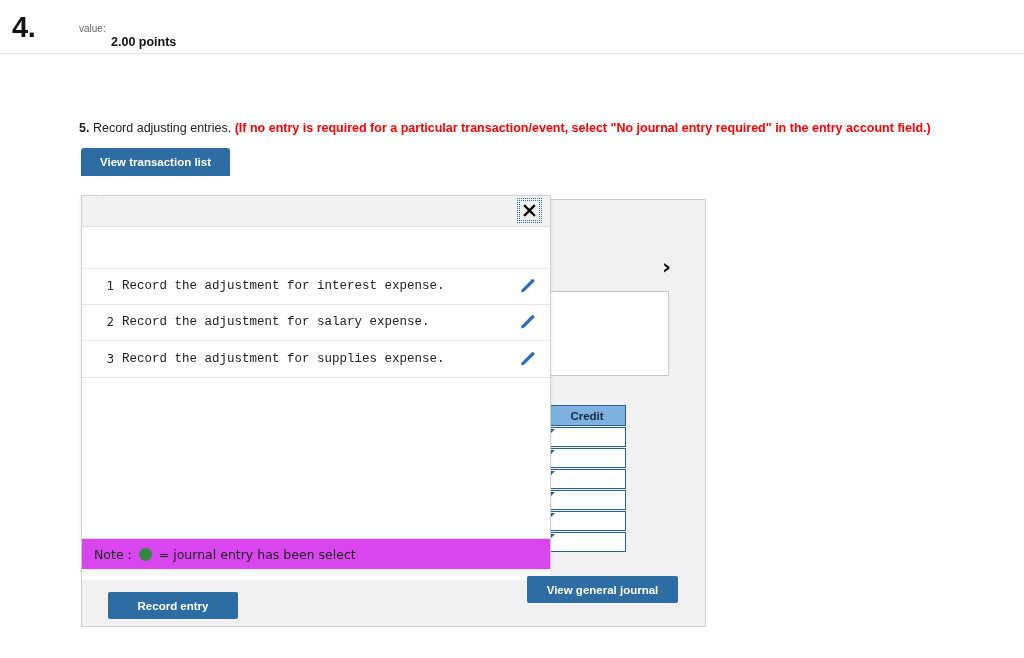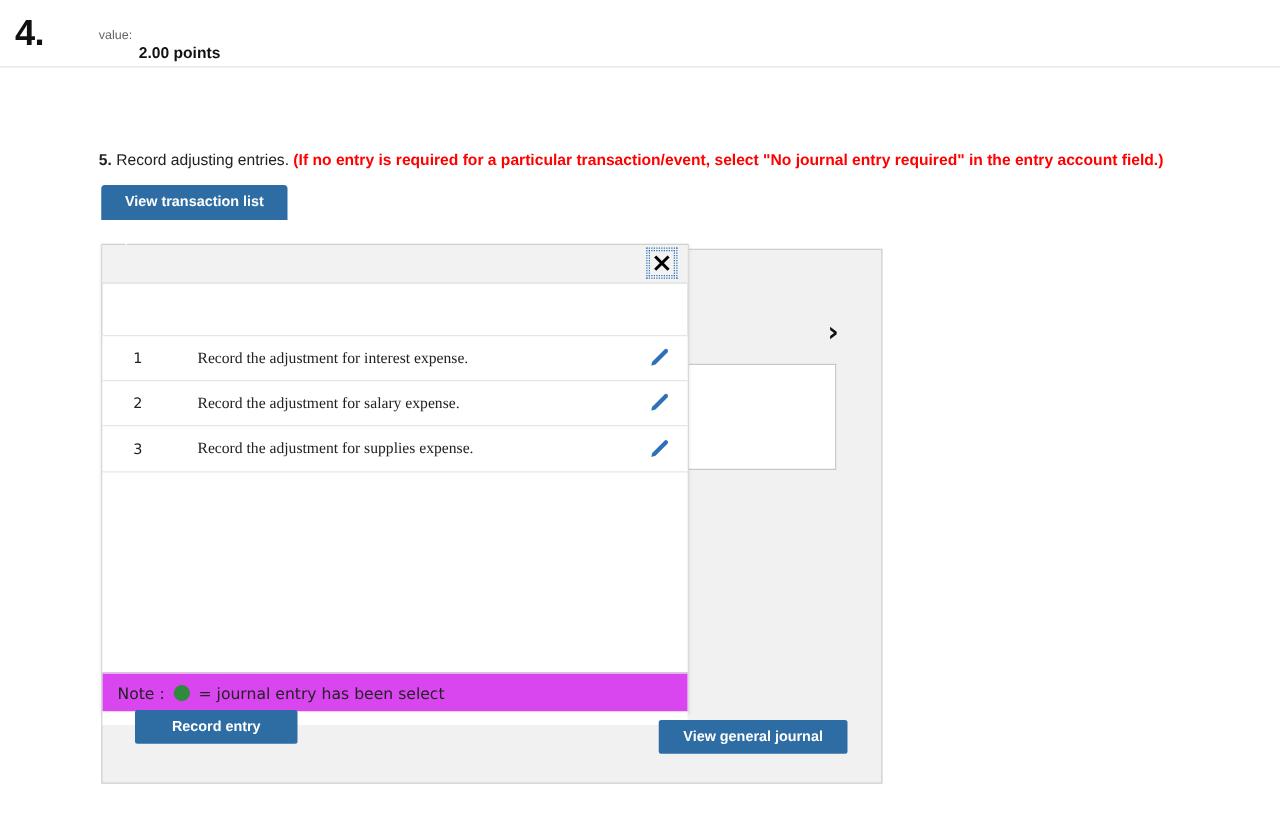--- a/index.html
+++ b/index.html
@@ -197,23 +197,22 @@
     text-align: right;
     padding-right: 6px;
     font-size: 11.5px;
     color: #222222;
     font-family: "DejaVu Sans", sans-serif;
   }
   .txn-text {
     flex: 1;
     font-size: 12.5px;
     color: #222222;
-    font-family: Liberation Serif, serif;
+    font-family: Liberation Mono, monospace;
     padding-left: 2px;
-    margin-left: 36px;
   }
   .txn-edit {
     width: 46px;
     display: flex;
     align-items: center;
     justify-content: center;
     cursor: pointer;
   }
   .txn-edit svg { display: block; }
 
@@ -249,21 +248,21 @@
     border-radius: 2px;
     font-size: 11.5px;
     font-weight: bold;
     display: flex;
     align-items: center;
     justify-content: center;
     cursor: pointer;
     padding: 0;
     z-index: 7;
   }
-  .btn-record { left: 108px; top: 568px; width: 130px; }
+  .btn-record { left: 108px; top: 592px; width: 130px; }
   .btn-clear  { left: 275px; top: 576px; width: 130px; }
   .btn-journal{ left: 527px; top: 576px; width: 151px; }
 </style>
 </head>
 <body>
 
 <div class="page">
 
   <div class="qheader">
     <div class="qnum">4.</div>
@@ -277,20 +276,29 @@
     <span class="ired">(If no entry is required for a particular transaction/event, select "No journal entry required" in the entry account field.)</span>
   </div>
 
   <button class="tab-button">View transaction list</button>
   <div class="tab-pointer"></div>
 
   <div class="worksheet">
     <div class="ws-chevron">›</div>
     <div class="ws-whitebox"></div>
 
+    <div class="credit-table">
+      <div class="credit-head">Credit</div>
+      <div class="credit-cell"></div>
+      <div class="credit-cell"></div>
+      <div class="credit-cell"></div>
+      <div class="credit-cell"></div>
+      <div class="credit-cell"></div>
+      <div class="credit-cell"></div>
+    </div>
   </div>
 
   <div class="dialog">
     <div class="dialog-head">
       <button class="close-btn">
         <svg width="13" height="13" viewBox="0 0 13 13" aria-hidden="true">
           <path d="M2 2 L11 11 M11 2 L2 11" stroke="#000000" stroke-width="2.4" stroke-linecap="square"></path>
         </svg>
       </button>
     </div>

